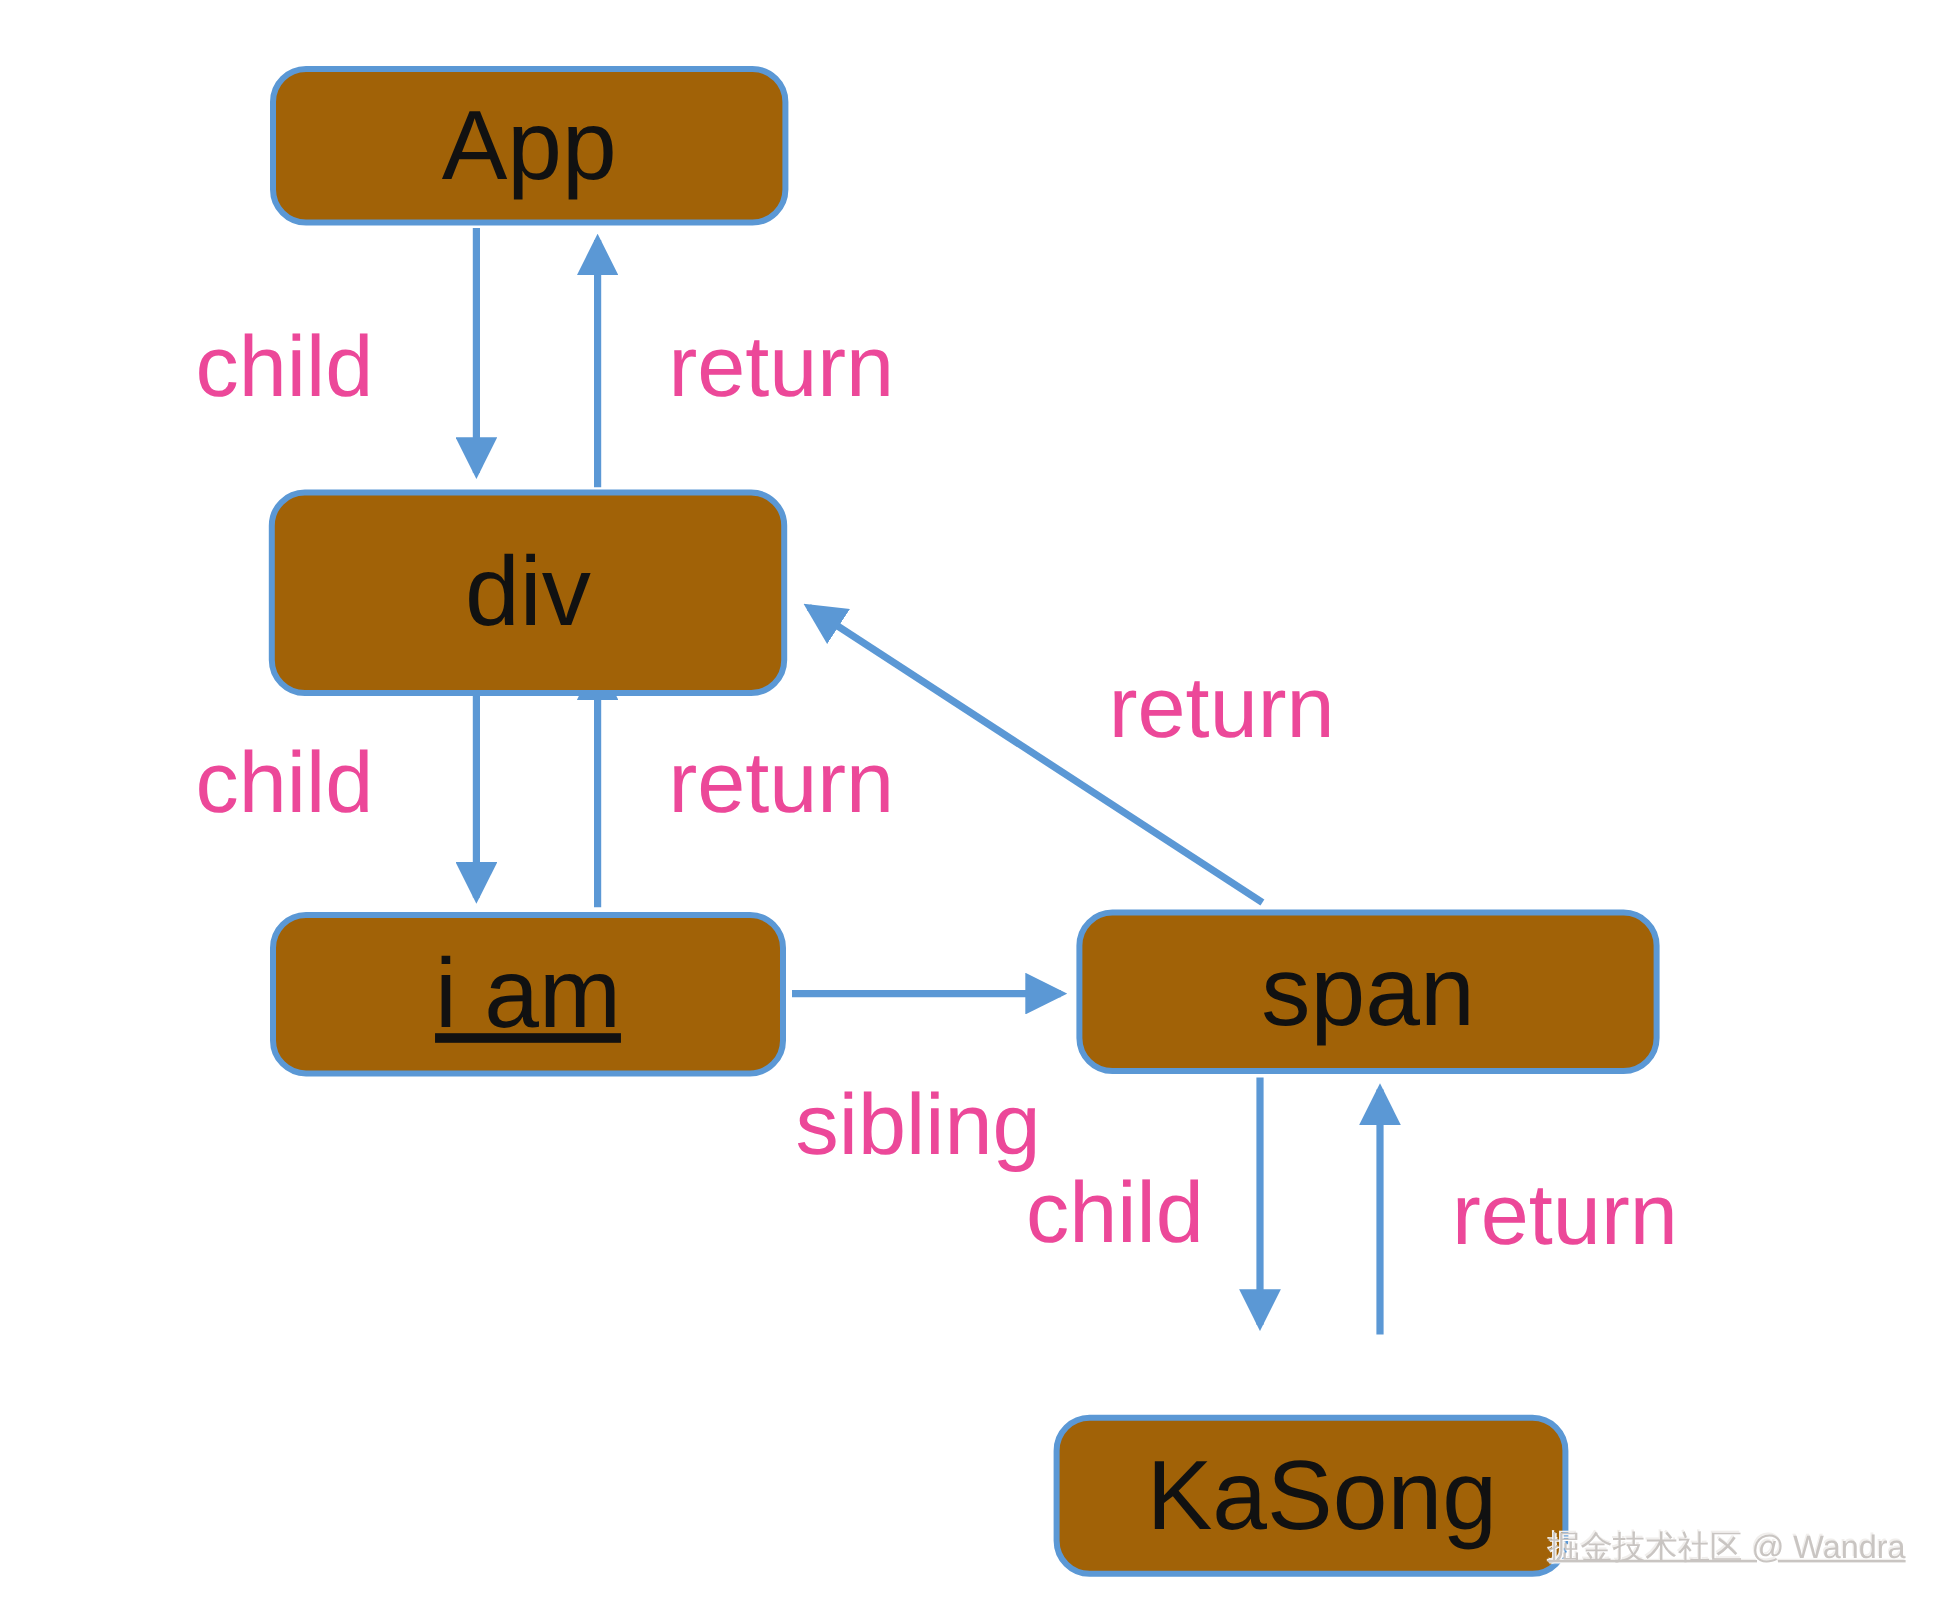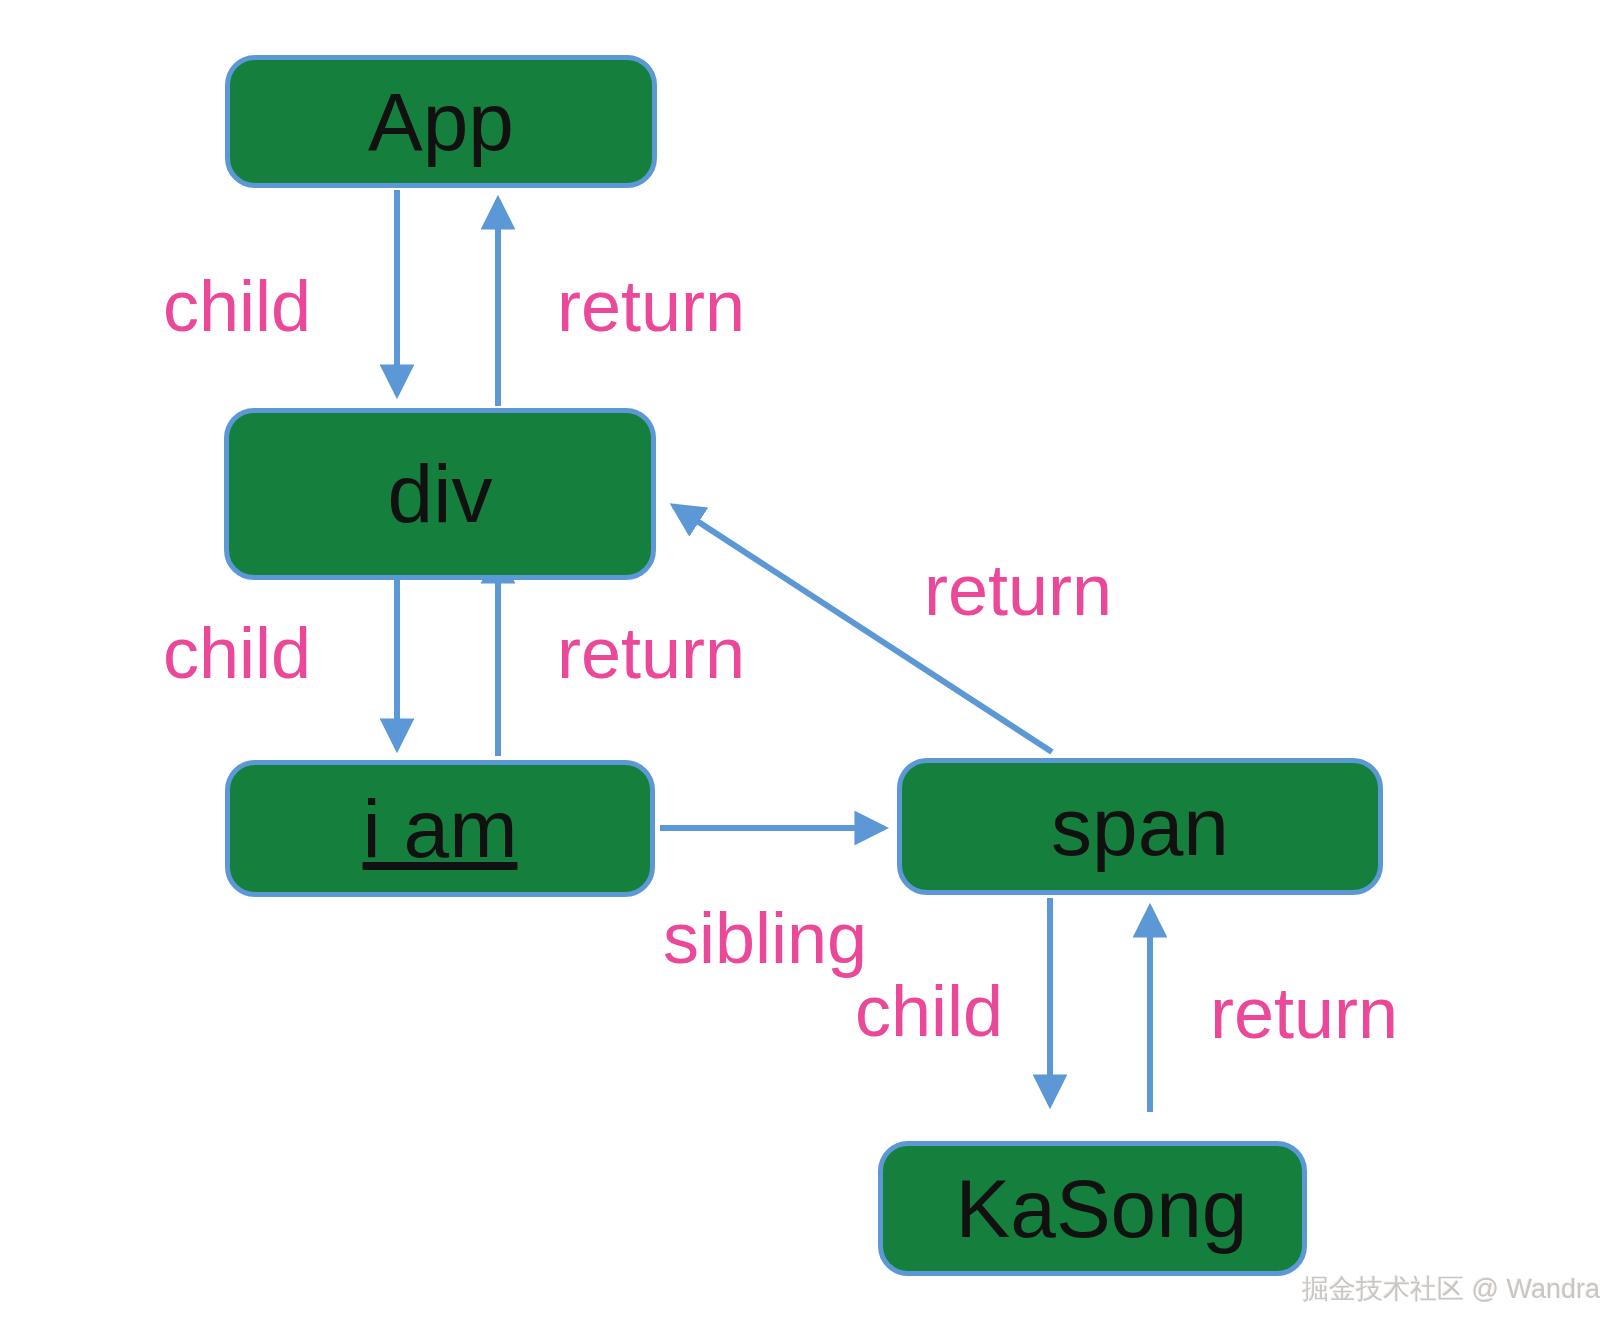--- a/index.html
+++ b/index.html
@@ -20,21 +20,21 @@
     left: 0;
     top: 0;
     width: 1618px;
     height: 1338px;
   }
   .node {
     position: absolute;
     box-sizing: border-box;
     border: 5px solid #5b98d5;
     border-radius: 30px;
-    background: #15803d;
+    background: #a16207;
     display: flex;
     align-items: center;
     justify-content: center;
     color: #111111;
     font-size: 82px;
     line-height: 1;
   }
   .elabel {
     position: absolute;
     color: #ec4899;
@@ -81,35 +81,35 @@
   </div>
 
   <div class="node" style="left:225px; top:760px; width:430px; height:137px;text-decoration:underline;">
     <span>i am</span>
   </div>
 
   <div class="node" style="left:897px; top:758px; width:486px; height:137px;">
     <span>span</span>
   </div>
 
-  <div class="node" style="left:878px; top:1141px; width:429px; height:135px;padding-left:18px;">
+  <div class="node" style="left:878px; top:1179px; width:429px; height:135px;padding-left:18px;">
     <span>KaSong</span>
   </div>
 
   <div class="elabel" style="left:163px; top:270px;">child</div>
 
   <div class="elabel" style="left:557px; top:270px;">return</div>
 
   <div class="elabel" style="left:163px; top:617px;">child</div>
 
   <div class="elabel" style="left:557px; top:617px;">return</div>
 
   <div class="elabel" style="left:663px; top:902px;text-align:right;">sibling</div>
 
   <div class="elabel" style="left:924px; top:554px;">return</div>
 
   <div class="elabel" style="left:855px; top:975px;">child</div>
 
   <div class="elabel" style="left:1210px; top:977px;">return</div>
 
-  <div class="watermark" style="right:18px; top:1276px;">掘金技术社区 @ Wandra</div>
+  <div class="watermark" style="right:30px; top:1276px;text-decoration:underline;">掘金技术社区 @ Wandra</div>
 
 </div>
 
 </body></html>

